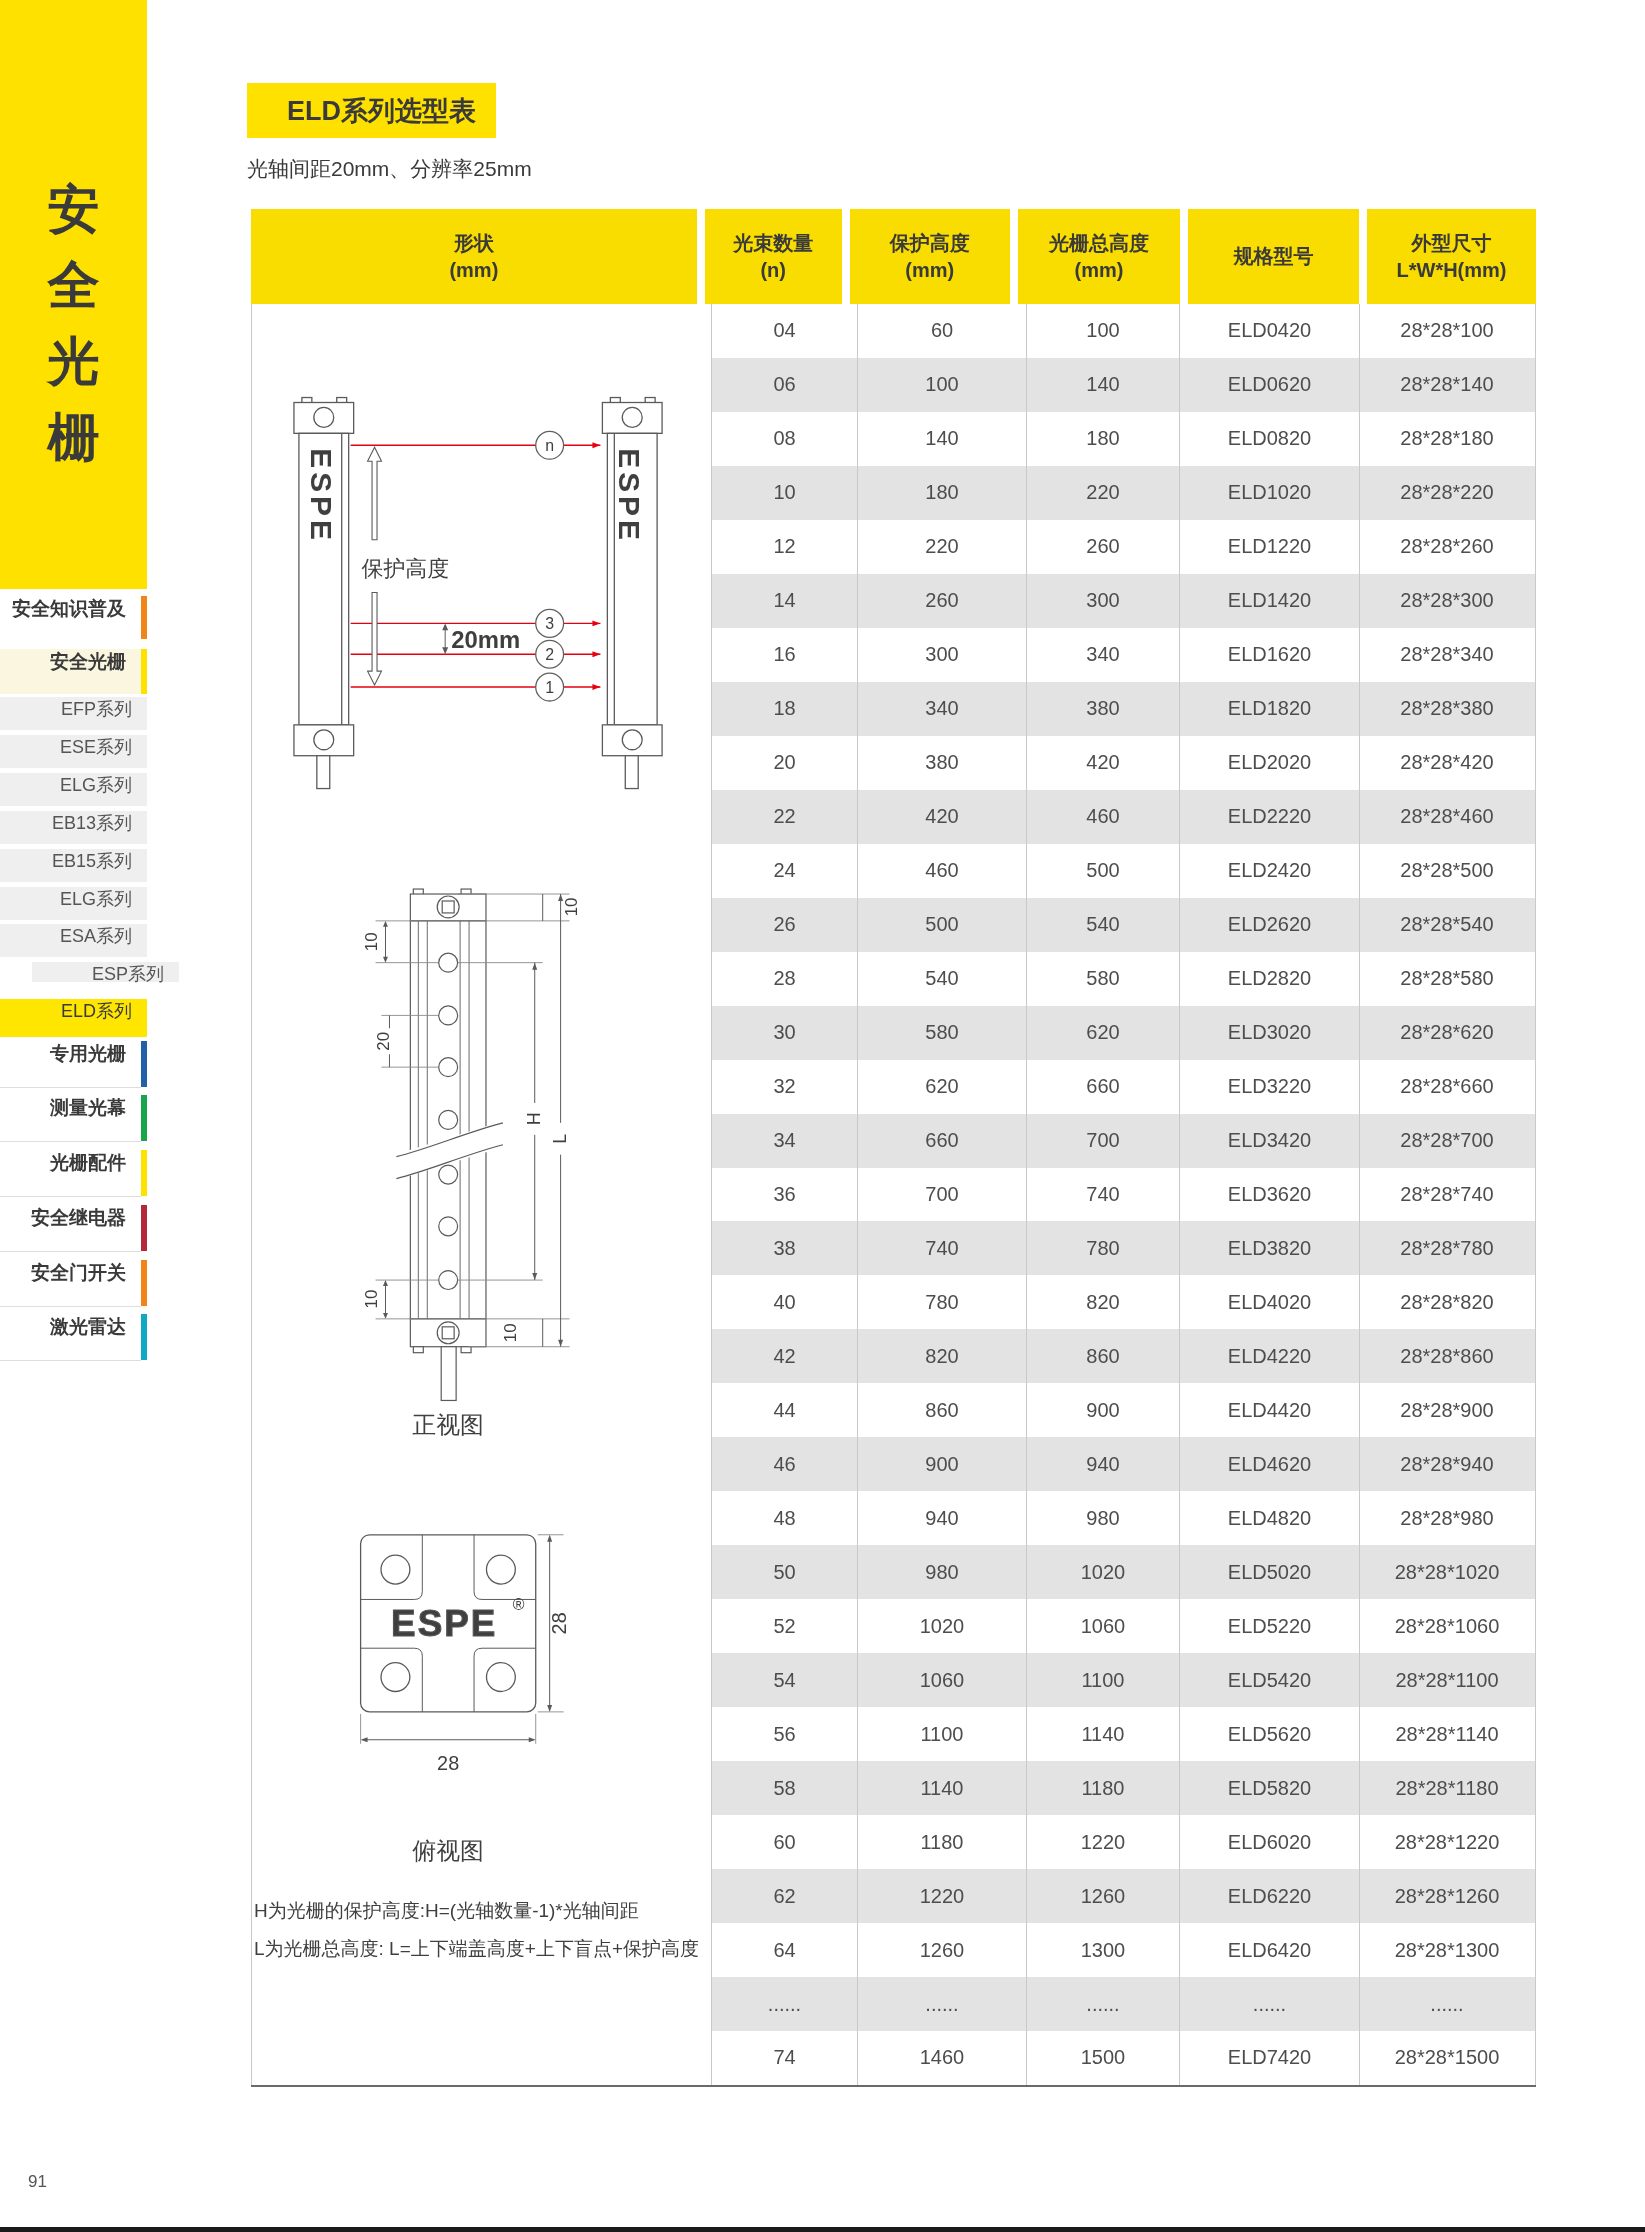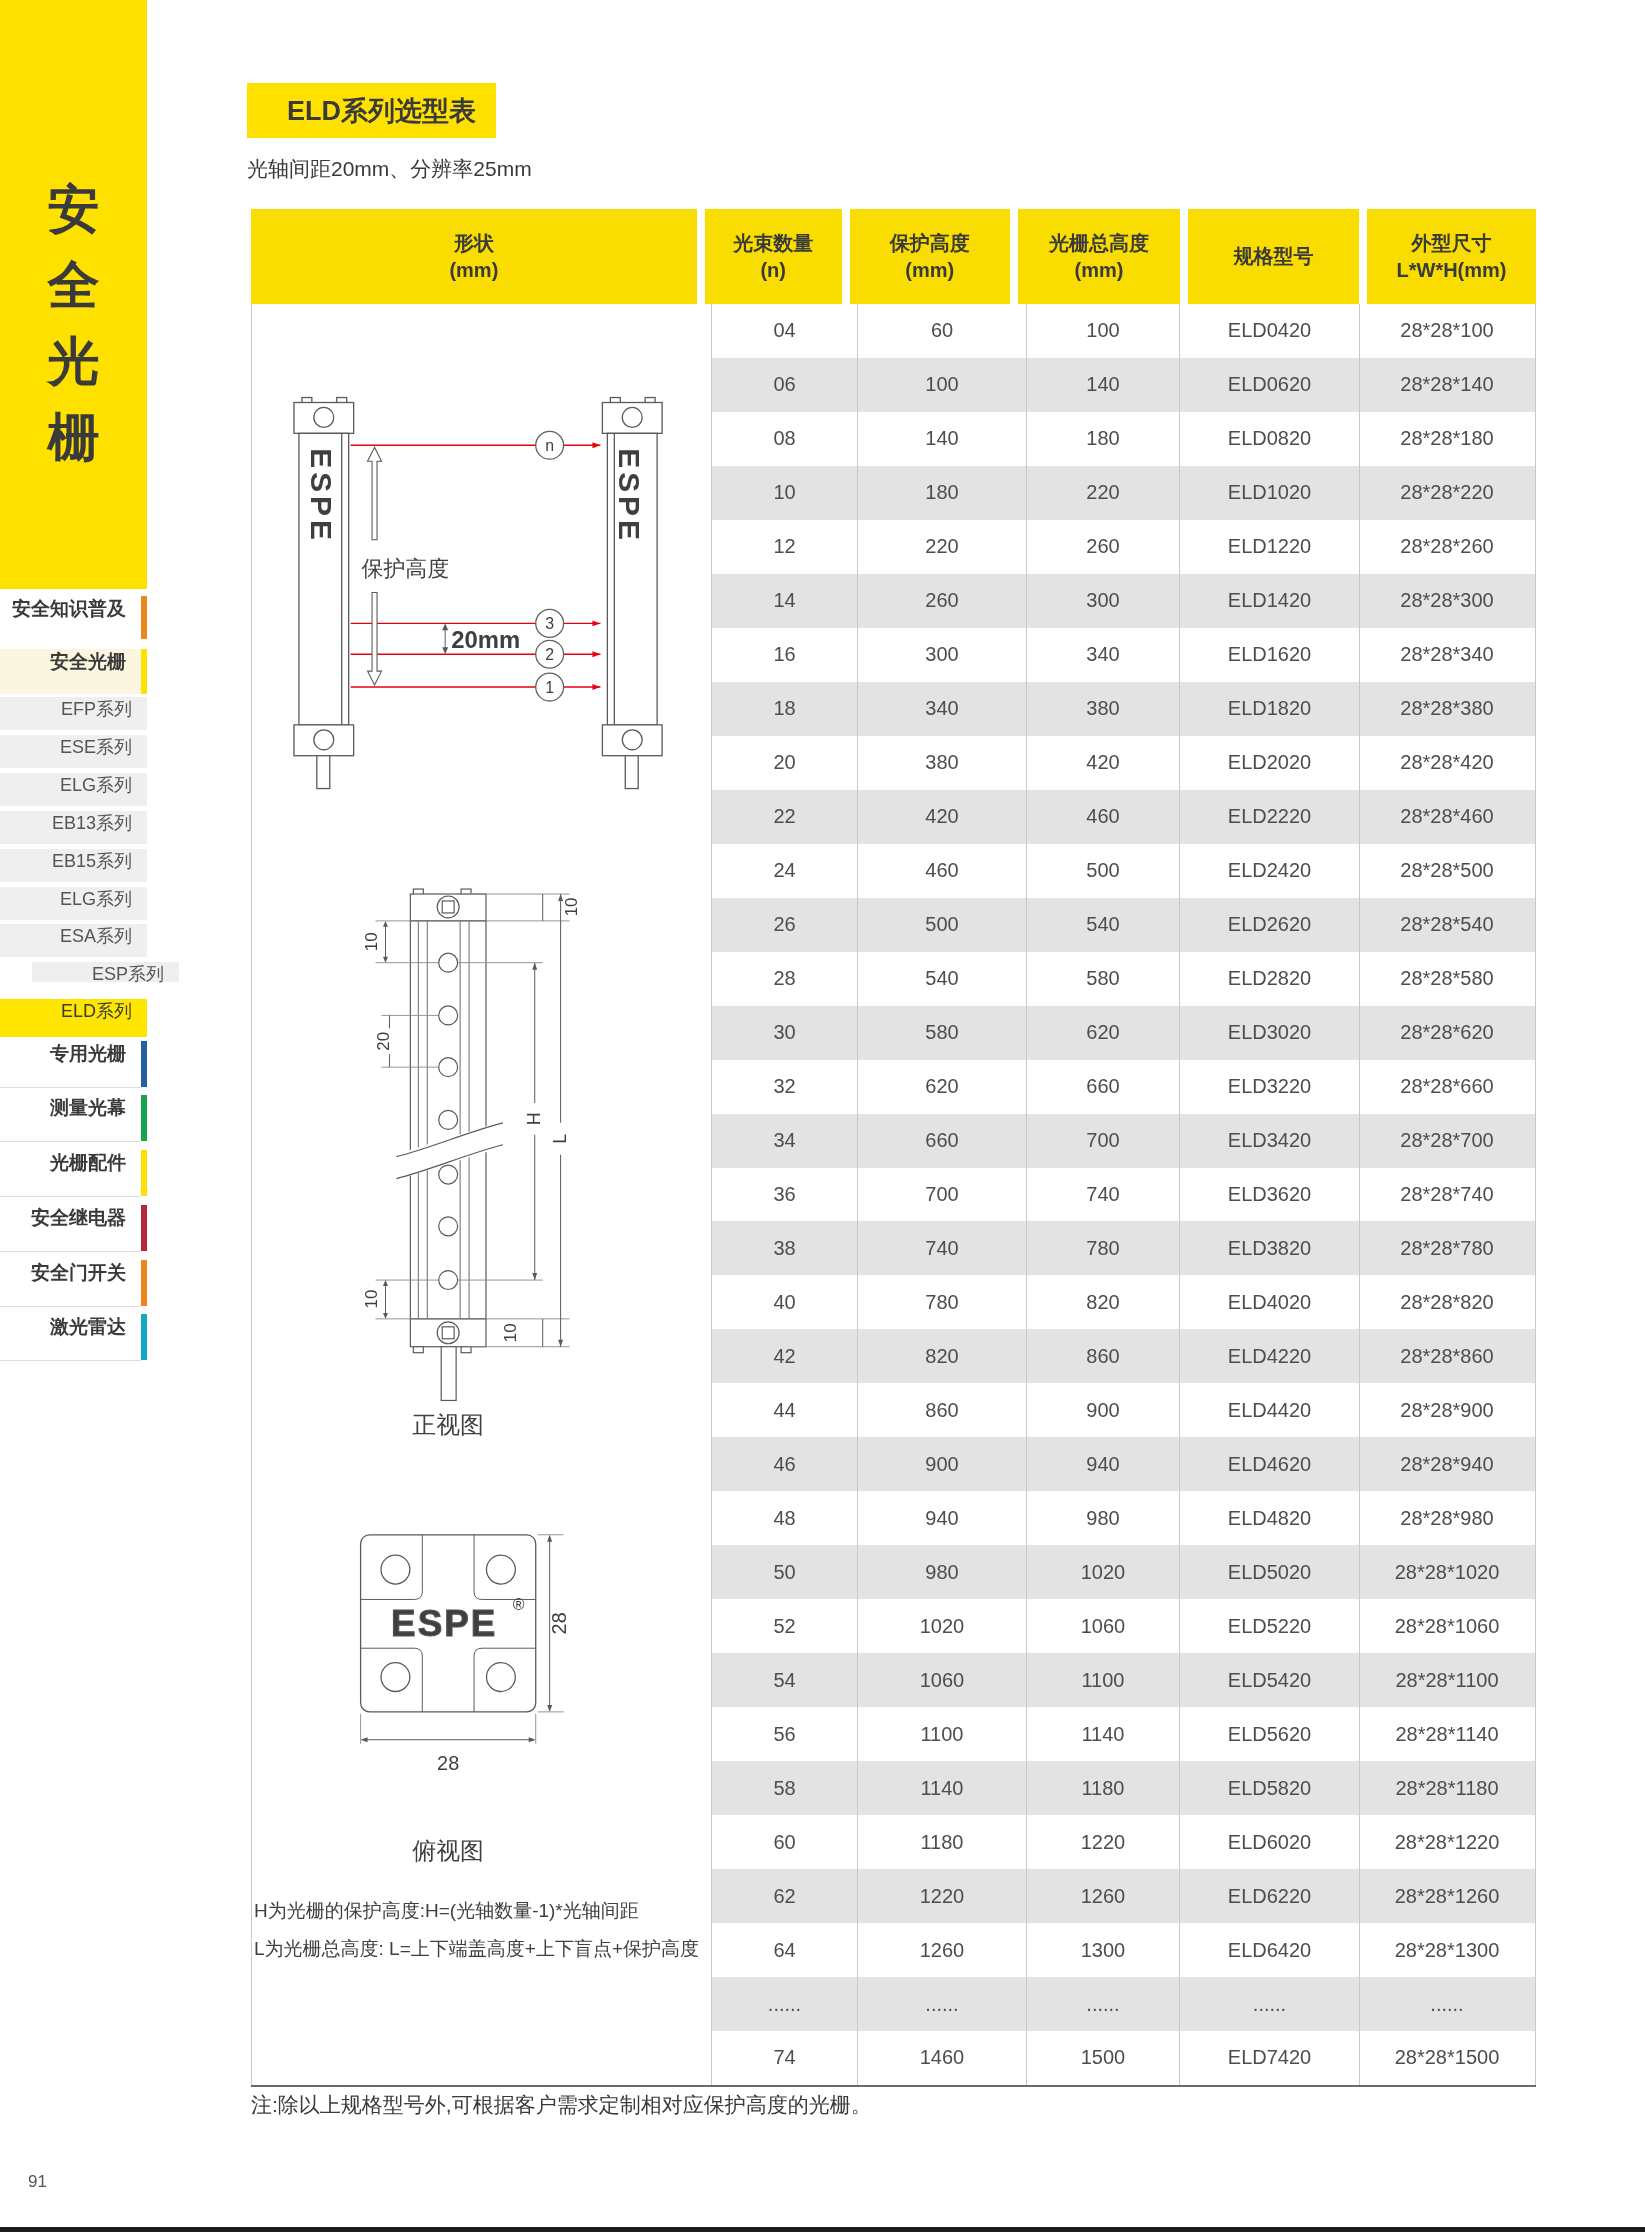--- a/index.html
+++ b/index.html
@@ -613,17 +613,16 @@
     <div class="tc tc3">ELD7420</div>
     <div class="tc tc4">28*28*1500</div>
   </div>
 </div>
     </div>
   </div>
 
   <div class="formula f1">H为光栅的保护高度:H=(光轴数量-1)*光轴间距</div>
   <div class="formula f2">L为光栅总高度: L=上下端盖高度+上下盲点+保护高度</div>
 
-  <div class="note">注:除以上规格型号外,可根据客户需求定制相对应保护高度的光栅。</div>
   <div class="pagenum">91</div>
   <div class="bstrip"></div>
 </div>
 
 
 </body></html>

